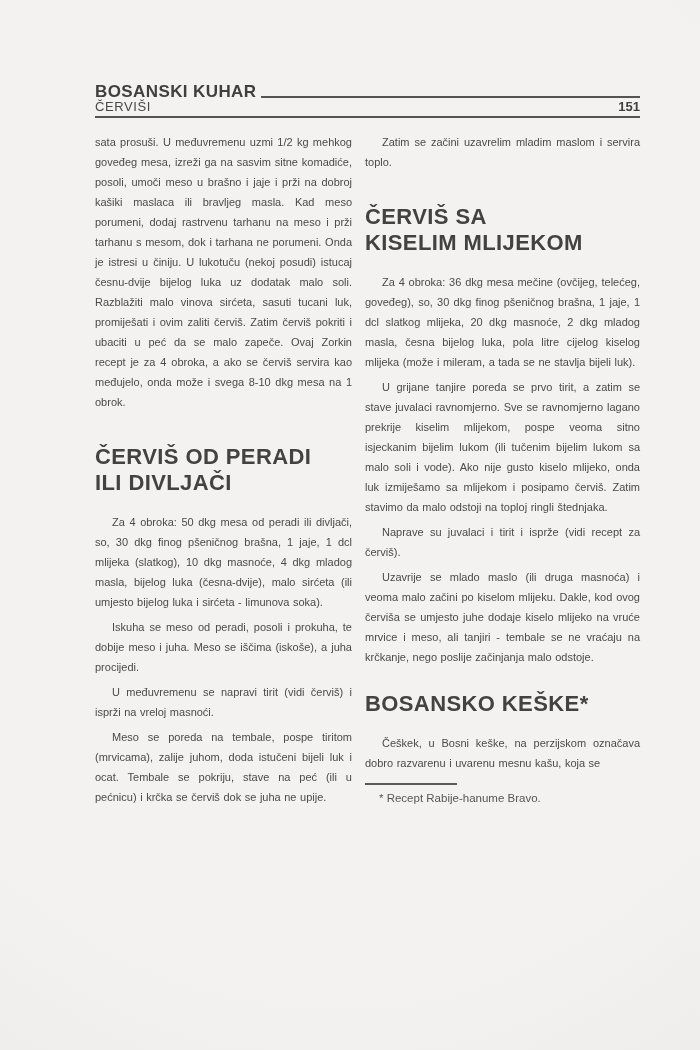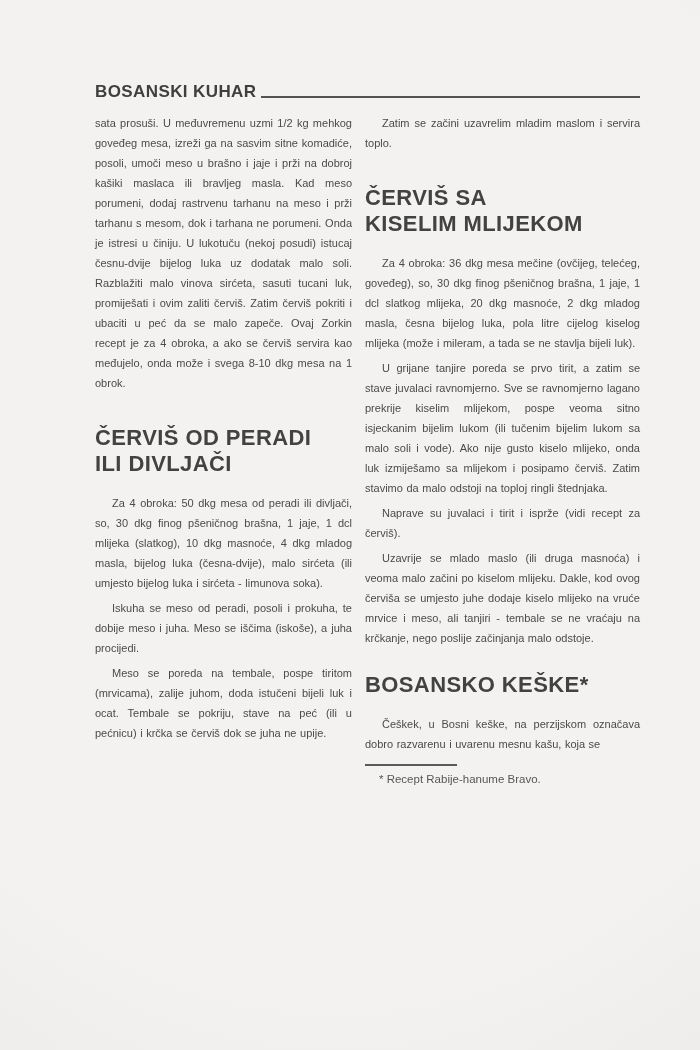--- a/index.html
+++ b/index.html
@@ -111,30 +111,35 @@
 </head>
 <body>
 
 <div class="page">
 
   <header class="header">
     <div class="header-row1">
       <span class="book-title">BOSANSKI KUHAR</span>
       <span class="header-rule"></span>
     </div>
+    <div class="header-row2">
+      <span class="chapter-title">ČERVIŠI</span>
+      <span class="page-number">151</span>
+    </div>
   </header>
 
   <main class="columns">
 
     <section class="col col-left">
       <p class="no-indent">sata prosuši. U međuvremenu uzmi 1/2 kg mehkog goveđeg mesa, izreži ga na sasvim sitne komadiće, posoli, umoči meso u brašno i jaje i prži na dobroj kašiki maslaca ili bravljeg masla. Kad meso porumeni, dodaj rastrvenu tarhanu na meso i prži tarhanu s mesom, dok i tarhana ne porumeni. Onda je istresi u činiju. U lukotuču (nekoj posudi) istucaj česnu-dvije bijelog luka uz dodatak malo soli. Razblažiti malo vinova sirćeta, sasuti tucani luk, promiješati i ovim zaliti červiš. Zatim červiš pokriti i ubaciti u peć da se malo zapeče. Ovaj Zorkin recept je za 4 obroka, a ako se červiš servira kao međujelo, onda može i svega 8-10 dkg mesa na 1 obrok.</p>
       <h2>ČERVIŠ OD PERADI
 ILI DIVLJAČI</h2>
       <p>Za 4 obroka: 50 dkg mesa od peradi ili divljači, so, 30 dkg finog pšeničnog brašna, 1 jaje, 1 dcl mlijeka (slatkog), 10 dkg masnoće, 4 dkg mladog masla, bijelog luka (česna-dvije), malo sirćeta (ili umjesto bijelog luka i sirćeta - limunova soka).</p>
       <p>Iskuha se meso od peradi, posoli i prokuha, te dobije meso i juha. Meso se iščima (iskoše), a juha procijedi.</p>
+      <p>U međuvremenu se napravi tirit (vidi červiš) i isprži na vreloj masnoći.</p>
       <p>Meso se poreda na tembale, pospe tiritom (mrvicama), zalije juhom, doda istučeni bijeli luk i ocat. Tembale se pokriju, stave na peć (ili u pećnicu) i krčka se červiš dok se juha ne upije.</p>
     </section>
 
     <section class="col col-right">
       <p>Zatim se začini uzavrelim mladim maslom i servira toplo.</p>
       <h2>ČERVIŠ SA
 KISELIM MLIJEKOM</h2>
       <p>Za 4 obroka: 36 dkg mesa mečine (ovčijeg, telećeg, goveđeg), so, 30 dkg finog pšeničnog brašna, 1 jaje, 1 dcl slatkog mlijeka, 20 dkg masnoće, 2 dkg mladog masla, česna bijelog luka, pola litre cijelog kiselog mlijeka (može i mileram, a tada se ne stavlja bijeli luk).</p>
       <p>U grijane tanjire poreda se prvo tirit, a zatim se stave juvalaci ravnomjerno. Sve se ravnomjerno lagano prekrije kiselim mlijekom, pospe veoma sitno isjeckanim bijelim lukom (ili tučenim bijelim lukom sa malo soli i vode). Ako nije gusto kiselo mlijeko, onda luk izmiješamo sa mlijekom i posipamo červiš. Zatim stavimo da malo odstoji na toploj ringli štednjaka.</p>
       <p>Naprave su juvalaci i tirit i isprže (vidi recept za červiš).</p>

